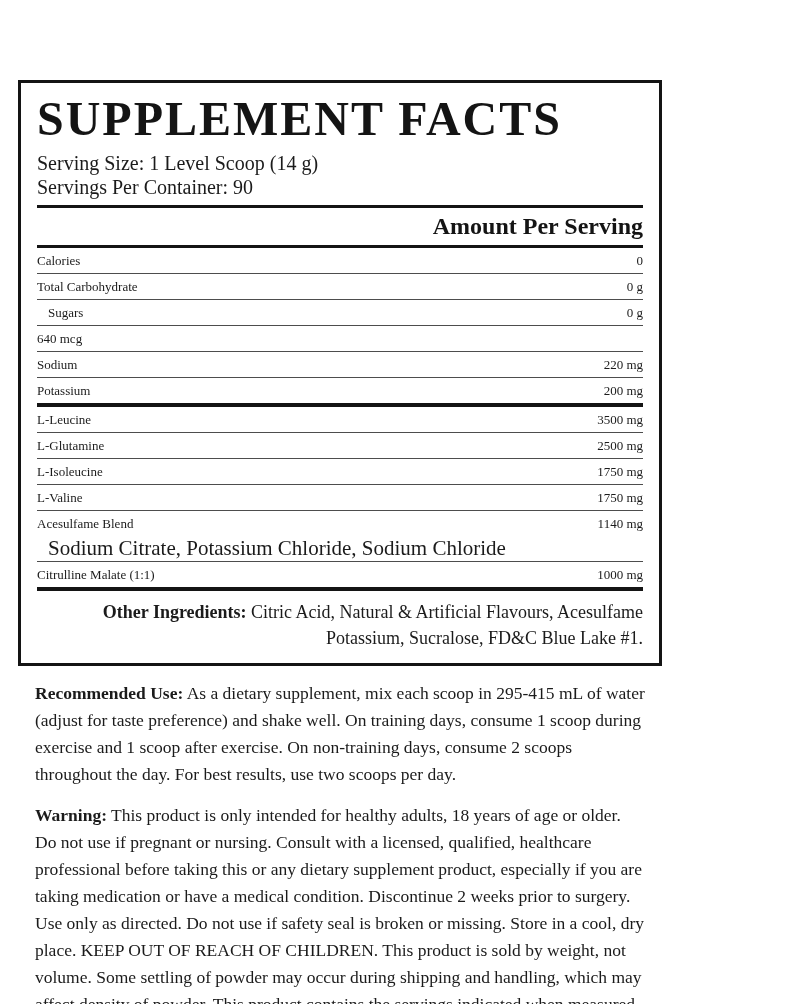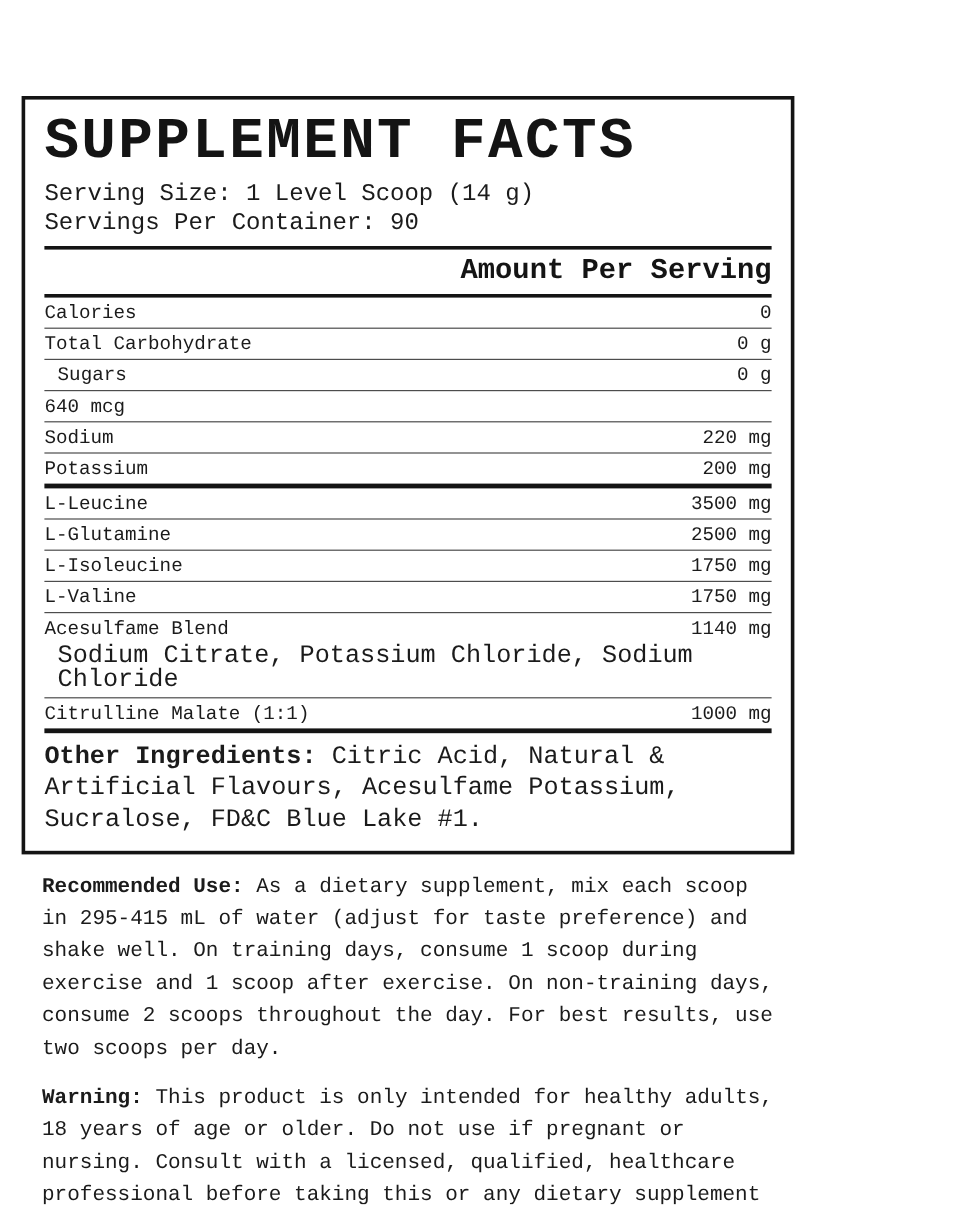--- a/index.html
+++ b/index.html
@@ -2,21 +2,21 @@
 <html><head>
 <meta charset="utf-8">
 <style>
   html, body { margin: 0; padding: 0; background: #ffffff; }
   .page {
     position: relative;
     width: 680px;
     height: 1004px;
     background: #ffffff;
     color: #1b1b1b;
-    font-family: Liberation Mono, monospace;
+    font-family: Liberation Serif, serif;
     overflow: hidden;
   }
   .facts-box {
     box-sizing: border-box;
     width: 644px;
     margin: 80px auto 0 auto;
     border: 3px solid #141414;
     padding: 6px 16px 10px 16px;
     background: #ffffff;
   }
@@ -47,37 +47,38 @@
     font-size: 24px;
     font-weight: bold;
     text-align: right;
     padding: 5px 0 5px 0;
     color: #141414;
   }
   .row {
     display: flex;
     justify-content: space-between;
     align-items: baseline;
-    font-size: 16px;
+    font-size: 13px;
     line-height: 20px;
     padding: 3px 0 2px 0;
     border-bottom: 1px solid #4d4d4d;
   }
   .row.no-line { border-bottom: none; text-align: right; }
   .row .indent { padding-left: 11px; }
   .sub-ingredients {
     font-size: 21px;
     line-height: 20px;
     padding: 2px 0 3px 11px;
     border-bottom: 1px solid #4d4d4d;
   }
   .other-ingredients {
-    font-size: 21px;
+    font-size: 18px;
     line-height: 26px;
     padding: 8px 0 2px 0;
+    text-align: right;
   }
   .bold { font-weight: bold; }
   .paragraphs {
     box-sizing: border-box;
     width: 644px;
     margin: 0 auto;
     padding: 0 17px 0 17px;
   }
   .para {
     font-size: 17.5px;

